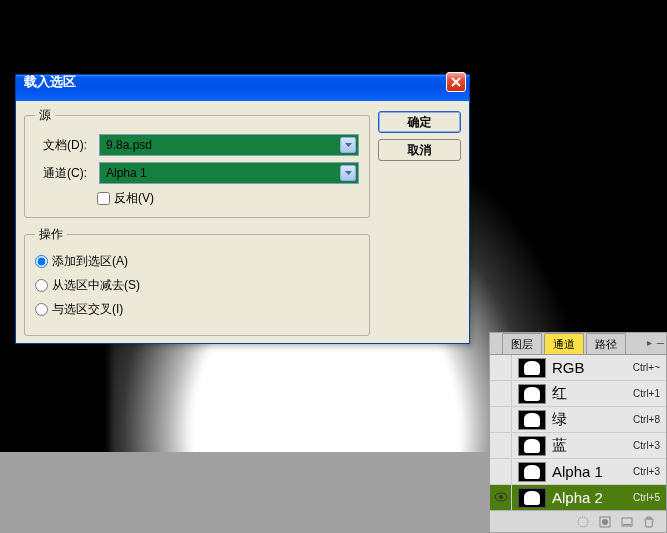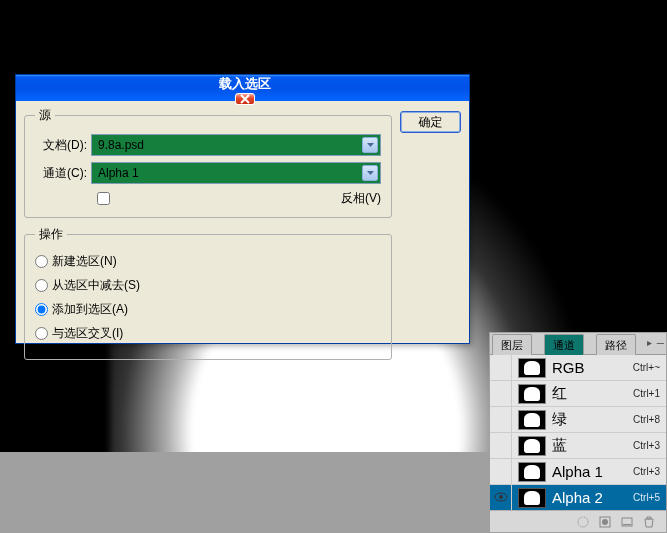--- a/index.html
+++ b/index.html
@@ -40,21 +40,20 @@
   }
   .titlebar {
     height: 26px;
     background: linear-gradient(to bottom, #3a95ff 0%, #0058ee 8%, #0051e8 50%, #0666ff 100%);
     display: flex;
     align-items: center;
     padding: 0 3px 12px 8px;
     color: #fff;
     font-weight: bold;
     justify-content: space-between;
-    flex-direction: column;
   }
   .titlebar .title { font-size: 13px; }
   .close-btn {
     width: 20px; height: 20px;
     background: linear-gradient(to bottom, #f5a79d, #e74b2f 40%, #c92a0e);
     border: 1px solid #fff;
     border-radius: 3px;
     display: flex; align-items: center; justify-content: center;
     color: #fff; font-weight: bold; font-size: 12px;
     cursor: pointer;
@@ -69,21 +68,21 @@
     border: 1px solid #b0b0b0;
     border-radius: 3px;
     padding: 10px 10px 10px 10px;
     margin-bottom: 8px;
   }
   legend { padding: 0 4px; color: #000; }
   .row {
     display: flex;
     align-items: center;
     margin-bottom: 6px;
-    gap: 4px;
+    gap: 12px;
   }
   .row label { width: 52px; text-align: right; }
   .combo {
     flex: 1;
     height: 22px;
     border: 1px solid #7f9db9;
     background: #15803d;
     display: flex;
     align-items: center;
     justify-content: space-between;
@@ -96,83 +95,83 @@
     border: 1px solid #8caedb;
     border-radius: 2px;
     display: flex; align-items: center; justify-content: center;
   }
   .combo-arrow svg { width: 7px; height: 4px; }
   .check-row {
     margin-left: 62px;
     display: flex;
     align-items: center;
     gap: 4px;
-    justify-content: space-between;
   }
   input[type="checkbox"], input[type="radio"] {
     width: 13px; height: 13px;
   }
   .radio-item {
     display: flex;
     align-items: center;
     gap: 4px;
     margin-bottom: 7px;
   }
   .btn-col {
     display: flex;
     flex-direction: column;
     gap: 6px;
     padding-top: 4px;
   }
   .dlg-btn {
-    width: 61px; height: 22px;
+    width: 83px; height: 22px;
     background: #ece9d8;
     border: 1px solid #888;
     border-radius: 3px;
     cursor: pointer;
     font-size: 12px;
     text-align: center;
     line-height: 20px;
+    font-weight: bold;
   }
   .dlg-btn.default {
     border: 1px solid #2a5fd0;
     box-shadow: inset 0 0 0 1px #89ade4;
   }
   
   .panel {
     position: absolute;
     left: 489px; top: 332px;
     width: 178px; height: 201px;
     background: #e6e6e6;
     border: 1px solid #a0a0a0;
     display: flex;
     flex-direction: column;
   }
   .panel-tabs {
     height: 22px;
     background: #cfcfcf;
     display: flex;
-    align-items: center;
-    padding: 0 0 0 2px;
-    gap: 12px;
+    align-items: flex-start;
+    padding: 0 0 0 12px;
+    gap: 2px;
     border-bottom: 1px solid #999;
     position: relative;
   }
   .tab {
     padding: 3px 8px 2px;
     font-size: 11px;
     background: #cfcfcf;
     border: 1px solid #999;
     border-bottom: none;
     border-radius: 2px 2px 0 0;
     cursor: pointer;
     margin-bottom: -1px;
   }
   .tab.active {
-    background: #0f766e;
+    background: #fde047;
   }
   .panel-menu-btn {
     position: absolute;
     right: 14px; top: 4px;
     cursor: pointer;
     font-size: 10px;
     color: #555;
   }
   .panel-min {
     position: absolute;
@@ -188,21 +187,21 @@
   .ch-row {
     height: 26px;
     display: flex;
     align-items: center;
     border-bottom: 1px solid #ccc;
     padding-right: 6px;
     gap: 2px;
     cursor: pointer;
   }
   .ch-row.selected {
-    background: #0369a1;
+    background: #4d7c0f;
     color: #fff;
   }
   .eye-cell {
     width: 22px;
     height: 26px;
     display: flex;
     align-items: center;
     justify-content: center;
     border-right: 1px solid #ccc;
   }
@@ -287,39 +286,36 @@
         </div>
         <div class="check-row">
           <input type="checkbox" style="">
           <label>反相(V)</label>
         </div>
       </fieldset>
 
       <fieldset>
         <legend>操作</legend>
         <div class="radio-item">
-          <input type="radio" name="op" style="">
-          <label>新建选区(N)</label>
+          <input type="radio" name="op" checked="" style="">
+          <label>添加到选区(A)</label>
         </div>
         <div class="radio-item">
           <input type="radio" name="op" style="">
           <label>从选区中减去(S)</label>
         </div>
         <div class="radio-item">
-          <input type="radio" name="op" checked="" style="">
-          <label>添加到选区(A)</label>
-        </div>
-        <div class="radio-item">
           <input type="radio" name="op" style="">
           <label>与选区交叉(I)</label>
         </div>
       </fieldset>
     </div>
     <div class="btn-col">
       <div class="dlg-btn default">确定</div>
+      <div class="dlg-btn">取消</div>
     </div>
   </div>
 </div>
 
 <div class="panel">
   <div class="panel-tabs">
     <div class="tab">图层</div>
     <div class="tab active">通道</div>
     <div class="tab">路径</div>
     <div class="panel-menu-btn">▸</div>

